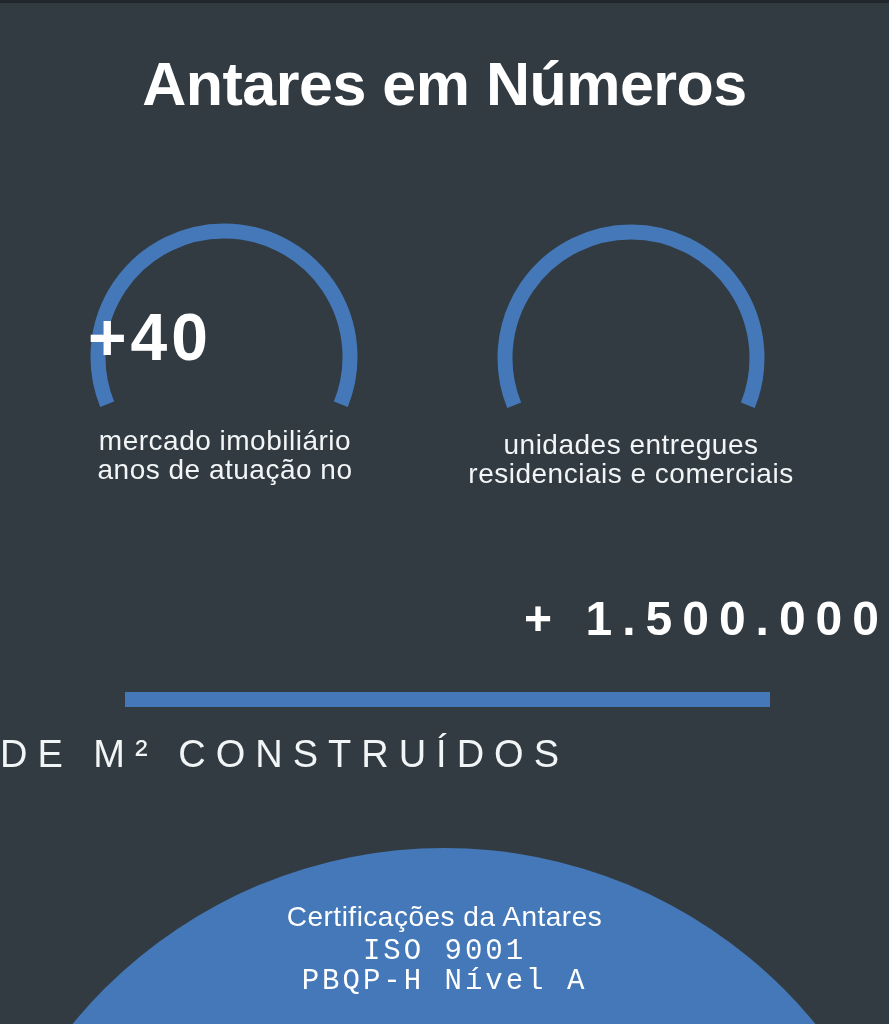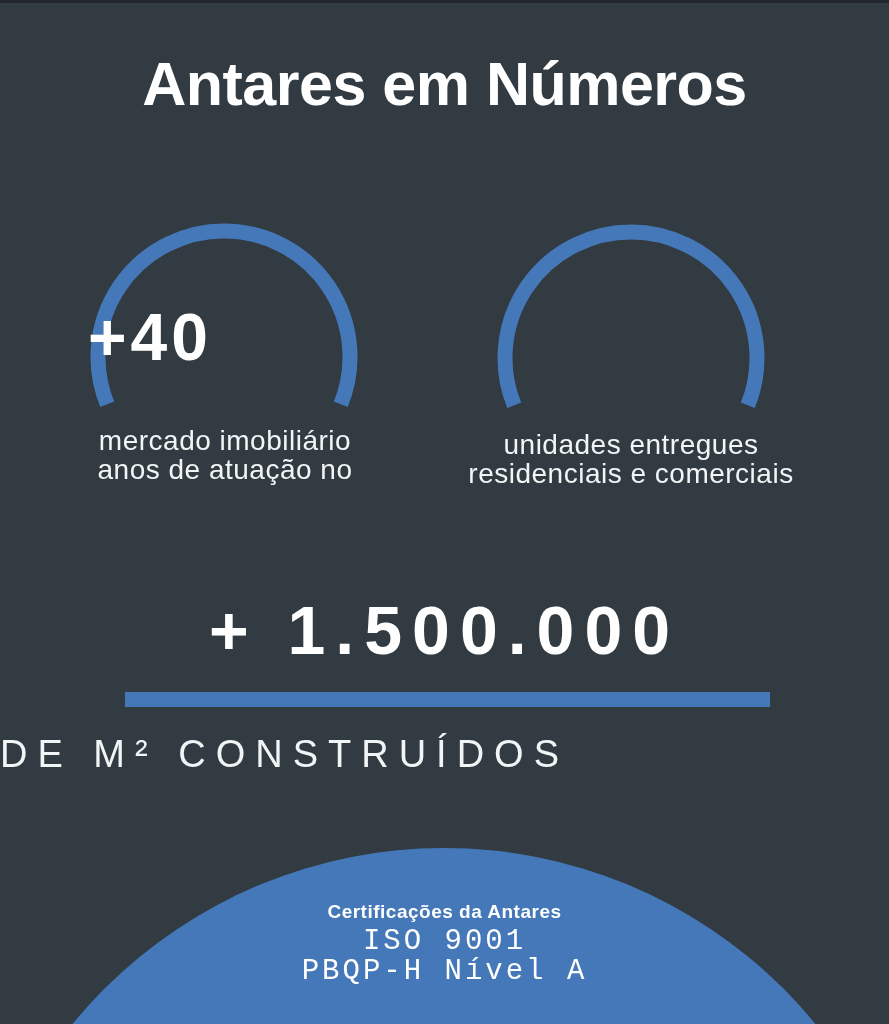--- a/index.html
+++ b/index.html
@@ -35,22 +35,22 @@
   .stat-value-right{left:495px;top:281px;font-size:58px;letter-spacing:2px;line-height:54px;}
   .stat-caption{
     position:absolute;text-align:center;
     font-size:28px;font-weight:300;line-height:28.5px;letter-spacing:0.5px;
     color:#f2f5f6;
   }
   .caption-left{left:58px;top:424px;width:334px;}
   .caption-right{left:428px;top:428px;width:406px;}
   .big-value{
     position:absolute;top:588px;left:0;width:100%;
-    text-align:center;
-    font-size:68px;font-weight:800;letter-spacing:10px;
+    text-align:right;
+    font-size:48px;font-weight:800;letter-spacing:10px;
     color:var(--text);
     white-space:nowrap;
   }
   .divider-bar{
     position:absolute;left:125px;top:689px;
     width:645px;height:15px;
     background:var(--accent-blue);
   }
   .big-label{
     position:absolute;top:730px;left:0;width:100%;
@@ -63,21 +63,21 @@
     position:absolute;left:-36px;top:845px;
     width:960px;height:960px;
     border-radius:50%;
     background:var(--accent-blue);
   }
   .cert-block{
     position:absolute;top:898px;left:0;width:100%;
     text-align:center;color:var(--text);
   }
   .cert-heading{
-    font-size:19px;font-weight:700;letter-spacing:0.5px;
+    font-size:28px;font-weight:400;letter-spacing:0.5px;
     margin-bottom:4px;
   }
   .cert-item{
     font-size:29px;font-weight:300;letter-spacing:3px;line-height:30px;font-family:Liberation Mono, monospace;
   }
 </style>
 </head>
 <body>
 
 <div class="canvas">

